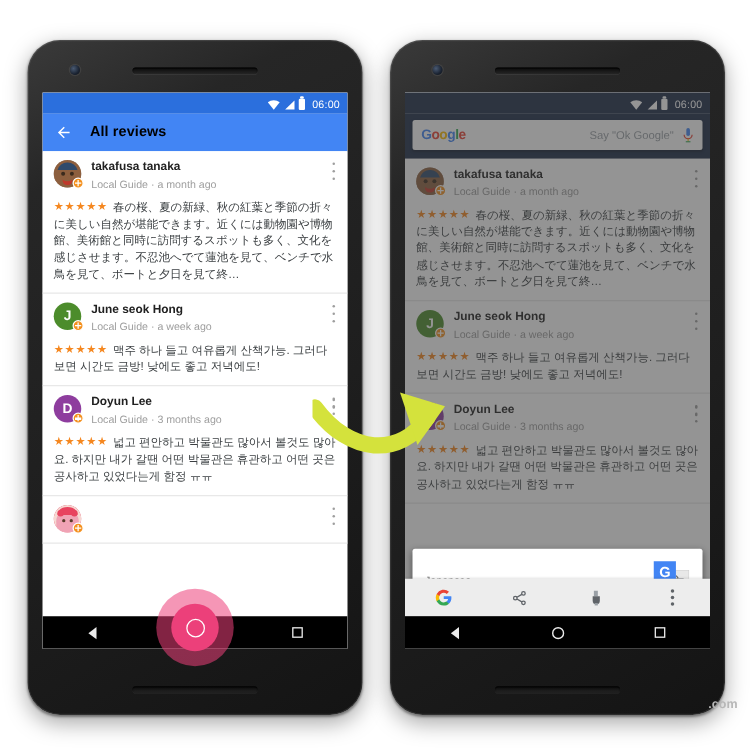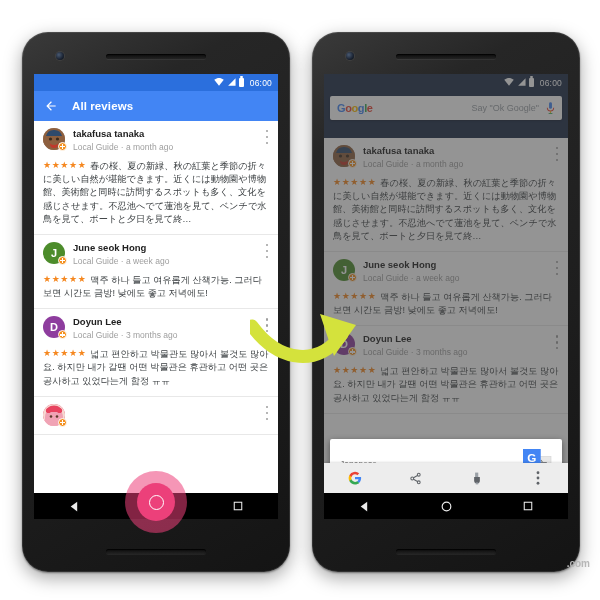--- a/index.html
+++ b/index.html
@@ -51,37 +51,37 @@
   }
 
   
   .statusbar{
     height:17px;display:flex;align-items:center;justify-content:flex-end;
     padding:0 6px;box-sizing:border-box;color:#fff;font-size:8.5px;
     letter-spacing:.2px;
   }
   .sb-blue{background:#2b6fdd;}
   .sb-dark{background:#1b2a46;}
-  .sb-icons{display:flex;align-items:flex-start;gap:3px;}
+  .sb-icons{display:flex;align-items:flex-end;gap:3px;}
   .ic-wifi{width:10px;height:8px;}
   .ic-sig{width:9px;height:8px;}
   .ic-bat{width:5px;height:9px;background:#fff;border-radius:1px;position:relative;}
   .ic-bat::before{content:"";position:absolute;top:-2px;left:1px;width:3px;height:2px;background:#fff;border-radius:1px;}
   .sb-time{margin-left:3px;font-size:8.5px;}
 
   
   .appbar{
     height:30px;background:#4285f4;display:flex;align-items:center;padding:0 10px;
-    box-sizing:border-box;color:#ffffff;
+    box-sizing:border-box;color:#000000;
   }
   .back-arrow{width:14px;height:14px;flex:0 0 auto;}
   .appbar-title{margin-left:14px;font-size:11.5px;font-weight:bold;letter-spacing:.1px;}
 
   
-  .gsearchwrap{background:#1b2a46;padding:5px 6px 18px 6px;}
+  .gsearchwrap{background:#1b2a46;padding:5px 6px 7px 6px;}
   .gsearch{
     background:#fff;height:24px;border-radius:2px;display:flex;align-items:center;
     padding:0 7px;box-sizing:border-box;box-shadow:0 1px 2px rgba(0,0,0,.3);
   }
   .glogo{font-size:11px;font-weight:bold;letter-spacing:-.4px;line-height:1;}
   .glogo i{font-style:normal;}
   .g-b{color:#4285f4;} .g-r{color:#ea4335;} .g-y{color:#fbbc05;} .g-g{color:#34a853;}
   .gs-hint{margin-left:auto;color:#9aa0a6;font-size:9px;}
   .mic{margin-left:7px;width:9px;height:13px;}
 

